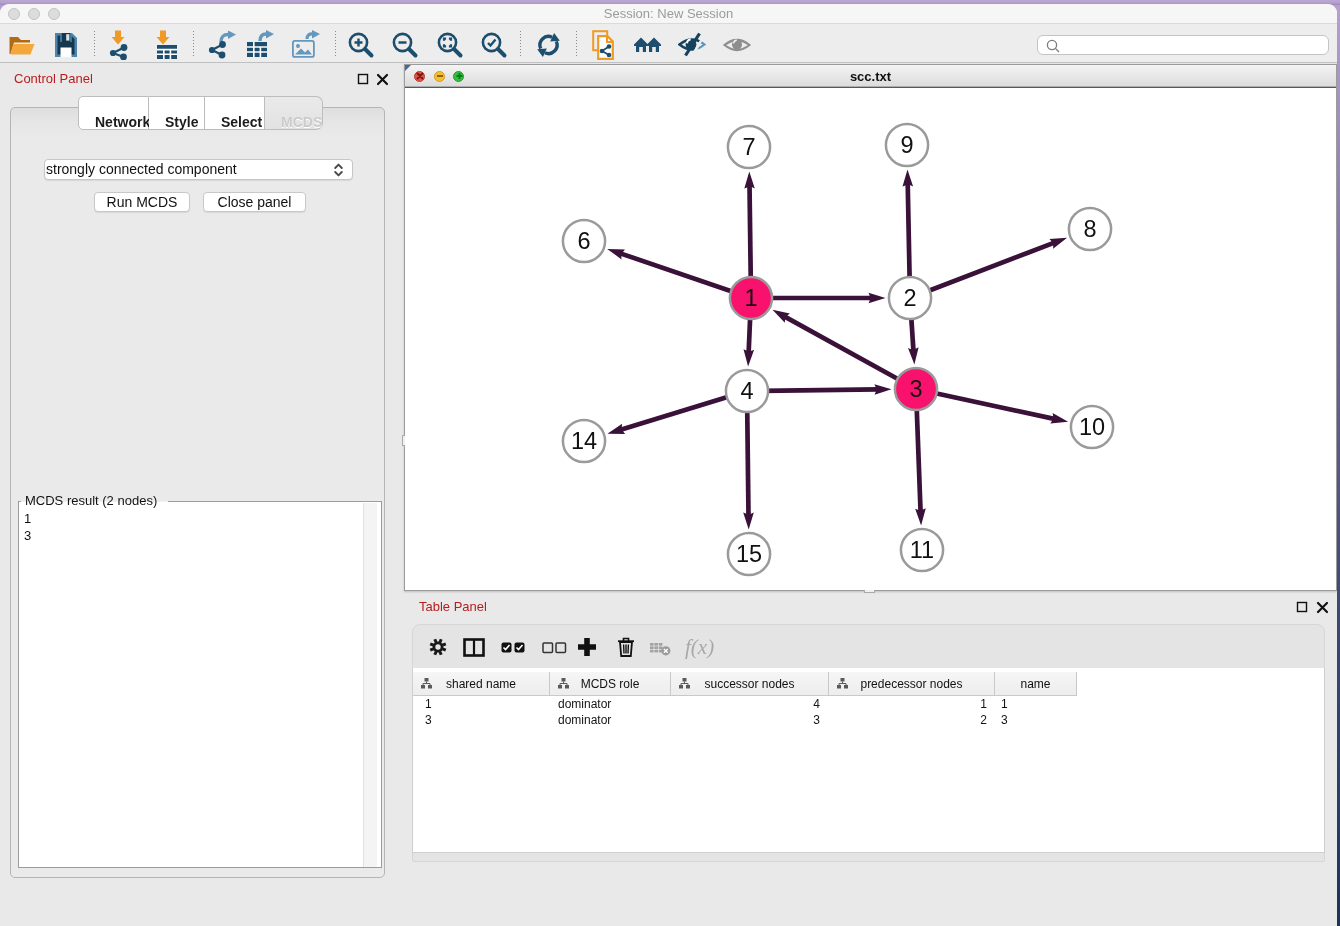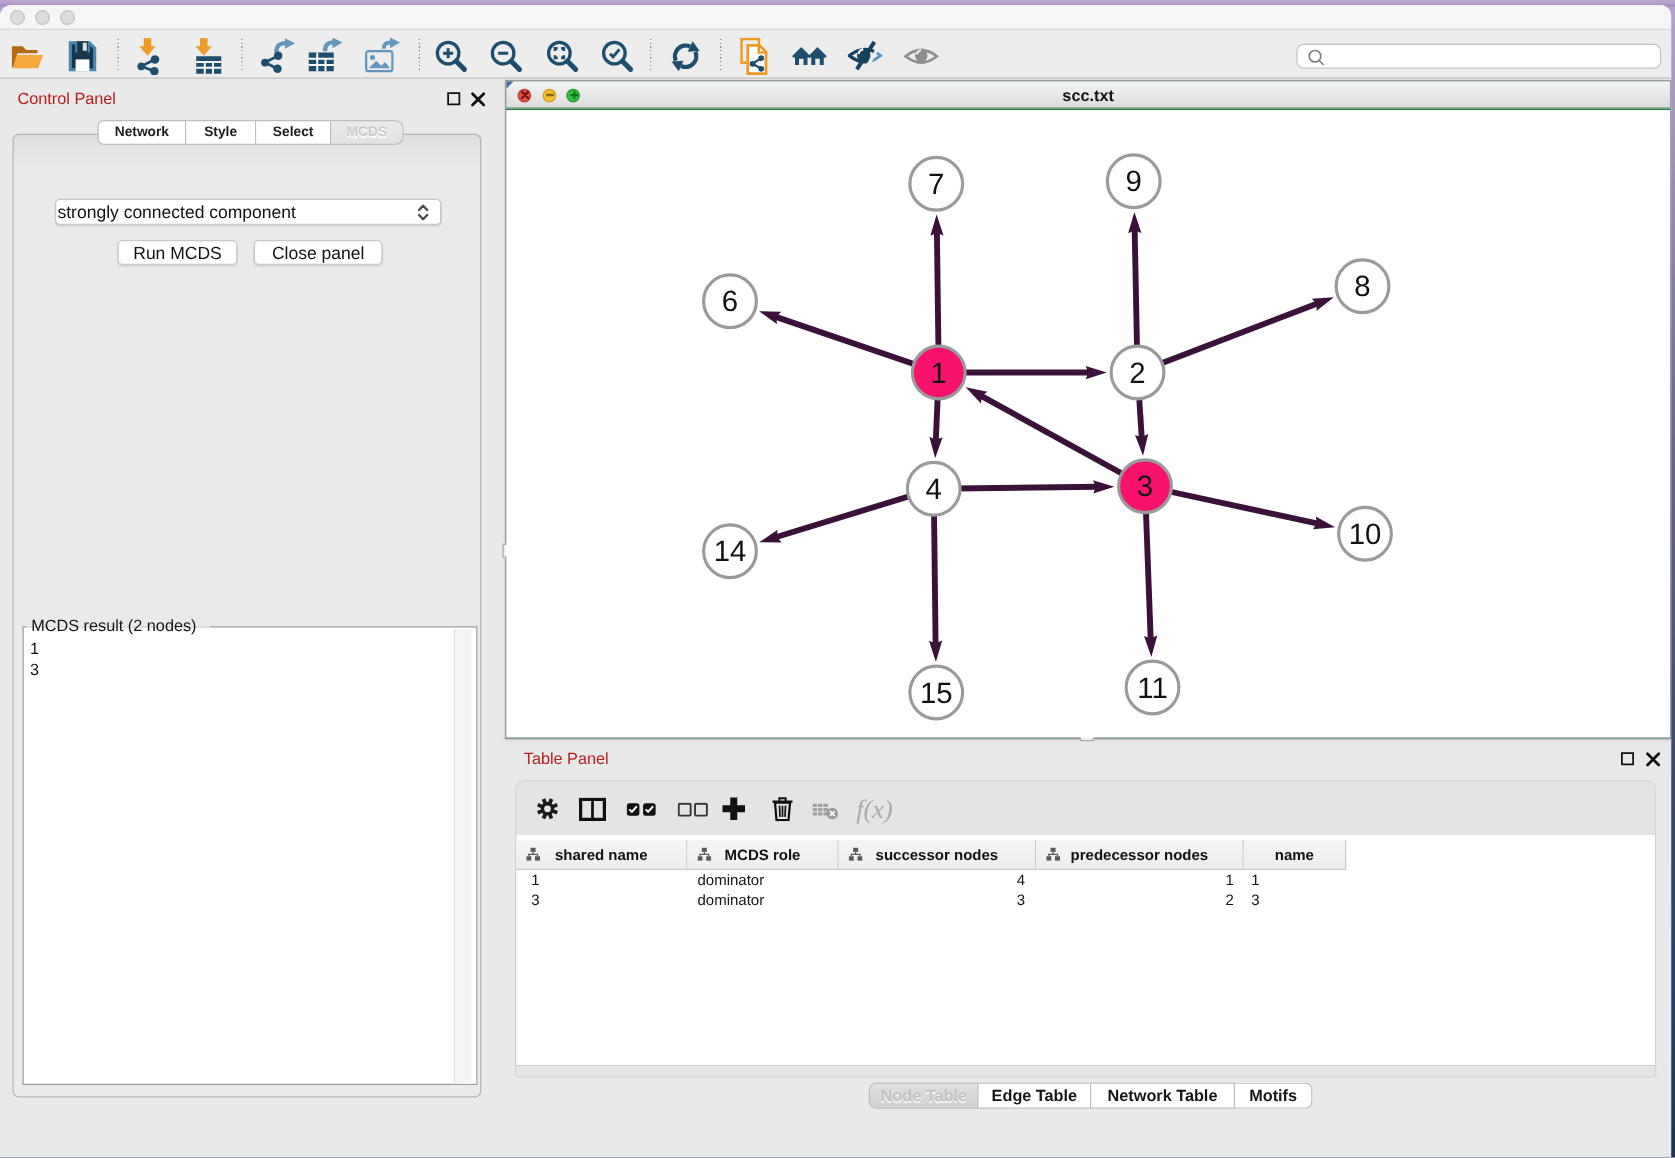--- a/index.html
+++ b/index.html
@@ -21,22 +21,22 @@
 .tbi { position:absolute; top:5px; }
 .tsep { position:absolute; top:7px; width:1px; height:26px;
   background-image:repeating-linear-gradient(180deg,#8a8a8a 0 1px,transparent 1px 3px); }
 
 #search { position:absolute; left:1037px; top:11px; width:292px; height:20px; background:#fff;
   border:1px solid #c4c4c4; border-radius:6px; }
 
 .paneltitle { font-size:13px; color:#b91c1c; }
 .winbtn { position:absolute; }
 #cp-tabs { position:absolute; display:flex; }
-.tab { height:20px; line-height:18px; font-size:11px; font-weight:bold; color:#1c1c1c; text-align:center;
-  background:#fff; border:1px solid #bdbdbd; border-left:none; padding:0; }
+.tab { height:20px; line-height:18px; font-size:14px; font-weight:bold; color:#1c1c1c; text-align:center;
+  background:#fff; border:1px solid #bdbdbd; border-left:none; padding:16px; }
 .tab.first { border-left:1px solid #bdbdbd; border-radius:5px 0 0 5px; }
 .tab.last { border-radius:0 7px 7px 0; }
 .tab.sel { background:linear-gradient(180deg,#eaeaea,#e2e2e2); color:#cbcbcb;
   text-shadow:0 1px 0 #ffffff; }
 #cp-pane { position:absolute; left:10px; top:43px; width:375px; height:771px;
   border:1px solid #b5b5b5; border-radius:5px;
   background:linear-gradient(180deg,#dedede 0,#e6e6e6 14px,#eaeaea 30px); }
 .btn { position:absolute; height:20px; background:#fff; border:1px solid #c8c8c8; border-radius:4px;
   font-size:14px; color:#111; text-align:center; line-height:18px;
   box-shadow:0 1px 1px rgba(0,0,0,0.08); }
@@ -55,21 +55,21 @@
   background:linear-gradient(180deg,#f4f4f4,#dcdcdc); border-bottom:1px solid #adadad; }
 .tl { position:absolute; top:5.5px; width:11px; height:11px; border-radius:50%; }
 #netcanvas { position:absolute; left:0; top:23px; width:931px; height:502px; background:#fff; }
 
 #tp-box { position:absolute; left:412px; top:620px; width:913px; height:238px;
   background:#e4e4e4; border:1px solid #d6d6d6; border-radius:8px 8px 2px 2px; }
 #tp-white { position:absolute; left:412px; top:664px; width:913px; height:185px; background:#fff;
   border:1px solid #cfcfcf; border-top:none; }
 .th { position:absolute; top:668px; height:24px; background:linear-gradient(180deg,#f6f6f6,#ededed);
   border-right:1px solid #c9c9c9; border-bottom:1px solid #c9c9c9; font-size:12px; color:#111; }
-.th .lbl { position:absolute; top:5px; width:100%; text-align:center;font-weight:bold; }
+.th .lbl { position:absolute; top:5px; width:100%; text-align:center; }
 .td { position:absolute; font-size:12px; color:#141414; height:16px; line-height:16px; }
 
 #bottabs { position:absolute; left:695px; top:862px; display:flex; height:21px; }
 .btab { height:21px; line-height:19px; font-size:13px; font-weight:bold; color:#161616; text-align:center;
   background:#fff; border:1px solid #bdbdbd; border-left:none; }
 .btab.first { border-left:1px solid #bdbdbd; border-radius:6px 0 0 6px; }
 .btab.last { border-radius:0 6px 6px 0; }
 .btab.sel { background:linear-gradient(180deg,#e0e0e0,#d0d0d0); color:#c2c2c2; text-shadow:0 1px 0 #f6f6f6; }
 
 #statusbar { position:absolute; left:0; top:885px; width:100%; height:37px; background:#efefef;
@@ -81,20 +81,21 @@
 </style>
 </head>
 <body>
 <div style="position:absolute;left:0;top:0;width:100%;height:5px;background:linear-gradient(180deg,#bba8d2 0,#b5a0cc 55%,#9e86ba 100%);"></div>
 <div id="win">
 
   <div id="titlebar">
     <div class="light" style="left:8px;"></div>
     <div class="light" style="left:28px;"></div>
     <div class="light" style="left:48px;"></div>
+    <div id="titletext">Session: New Session</div>
   </div>
 
   <div id="toolbar">
     <svg class="tbi" style="left:7px;top:6px;" width="30" height="30" viewBox="0 0 30 30">
         <path d="M2.5 24 L2.5 7 L11 7 L14 10 L23 10 L23 12.5 L7 12.5 L3.5 24 Z" fill="#b26a13"></path>
 <path d="M6.5 14 L27.5 14 L23.5 24.5 L3.4 24.5 Z" fill="#f4a83c"></path>
 </svg>
     <svg class="tbi" style="left:51px;top:6px;" width="30" height="30" viewBox="0 0 30 30">
         <path d="M4 3 L21 3 L26 8 L26 27 L4 27 Z" fill="#4d86ad"></path>
 <path d="M6.5 5.5 L20 5.5 L23.5 9 L23.5 24.5 L6.5 24.5 Z" fill="#16384f"></path>
@@ -469,20 +470,14 @@
   <div class="td" style="left:425px;top:692px;">1</div>
   <div class="td" style="left:558px;top:692px;">dominator</div>
   <div class="td" style="left:675px;top:692px;width:145px;text-align:right;">4</div>
   <div class="td" style="left:835px;top:692px;width:152px;text-align:right;">1</div>
   <div class="td" style="left:1001px;top:692px;">1</div>
   <div class="td" style="left:425px;top:708px;">3</div>
   <div class="td" style="left:558px;top:708px;">dominator</div>
   <div class="td" style="left:675px;top:708px;width:145px;text-align:right;">3</div>
   <div class="td" style="left:835px;top:708px;width:152px;text-align:right;">2</div>
   <div class="td" style="left:1001px;top:708px;">3</div>
-  <div id="bottabs">
-    <div class="btab first sel" style="width:88px;">Node Table</div>
-    <div class="btab" style="width:90px;">Edge Table</div>
-    <div class="btab" style="width:115px;">Network Table</div>
-    <div class="btab last" style="width:62px;">Motifs</div>
-  </div>
 
 </div>
 
 </body></html>

